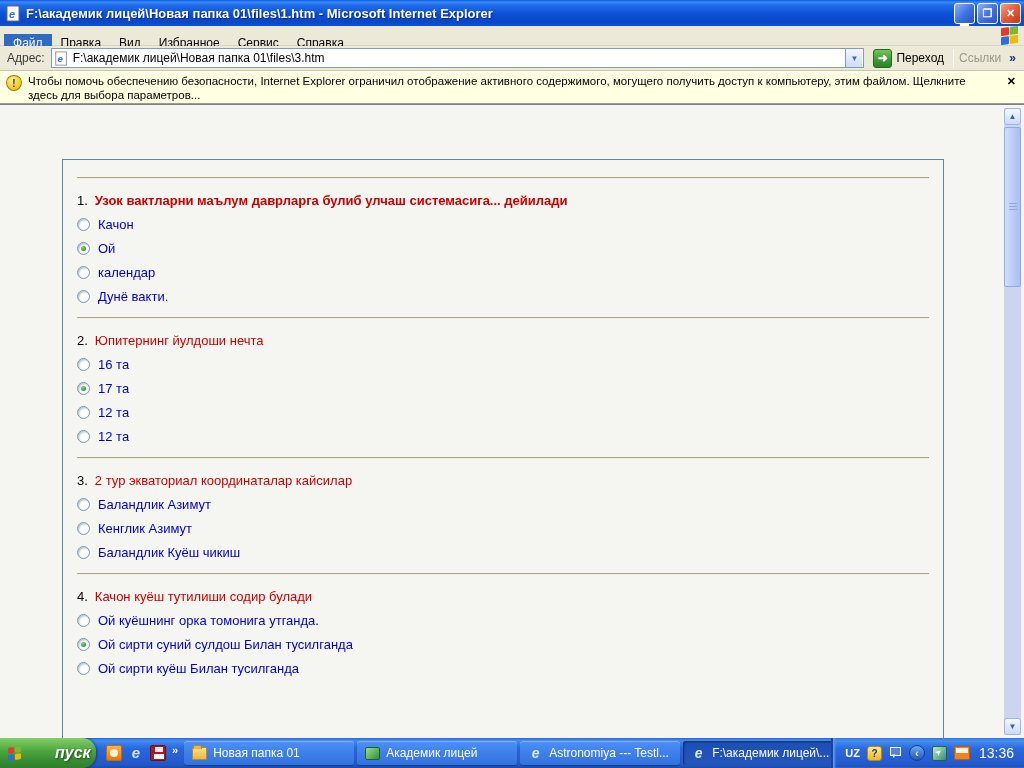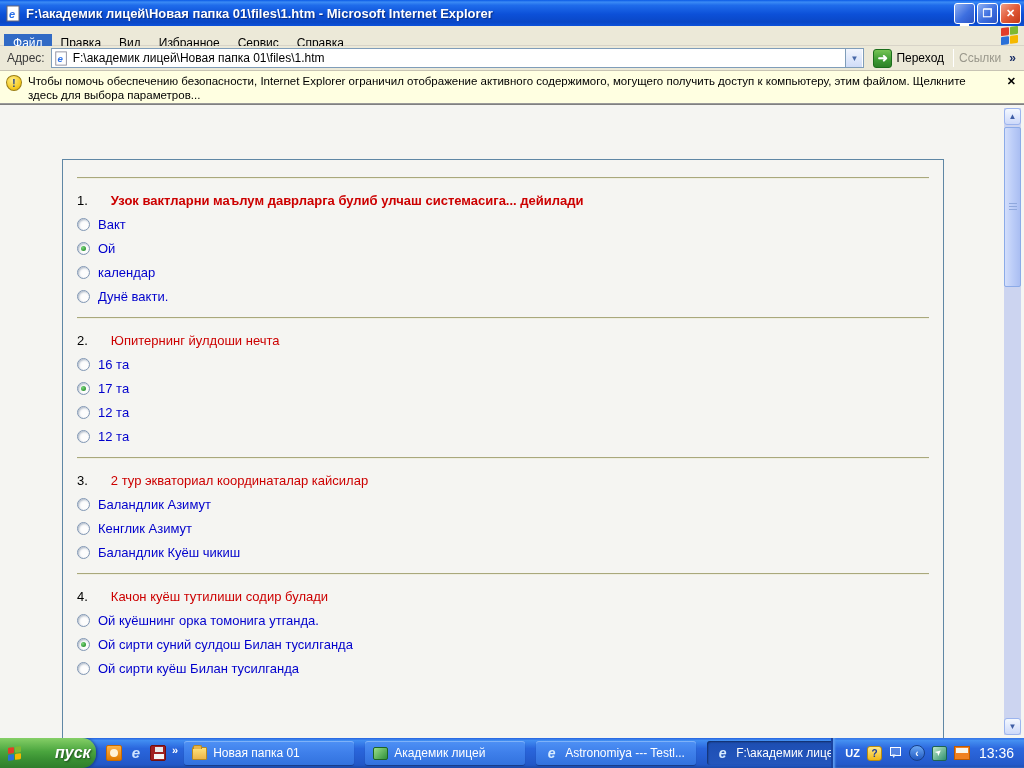--- a/index.html
+++ b/index.html
@@ -59,21 +59,21 @@
   .infobar-text { font-size:11.5px; color:#000; line-height:14px; padding-right:26px; }
   .infobar-close { position:absolute; right:8px; top:4px; font-size:11px; font-weight:bold; color:#000; }
 
   
   .content { flex:1; background:#f5f5f2; border-top:1px solid #808080; position:relative; overflow:hidden; }
   .quiz-box { position:absolute; left:62px; top:54px; width:882px; height:640px;
     border:1px solid #5f87a5; padding:8px 14px 0; background:#f5f5f2; }
   .sep { border:0; border-top:1px solid #a9a87c; border-bottom:1px solid #efefe2; margin:9px 0 0; }
   .qtitle { margin:13px 0 3px; font-size:13px; line-height:17px; }
   .qnum { color:#000; margin-right:7px; }
-  .qtext { color:#cc0000;margin-left:16px; }
+  .qtext { color:#cc0000; }
   .qbold { font-weight:bold; }
   .opt { display:flex; align-items:center; height:24px; font-size:13px; color:#0000cc; cursor:default; }
   .radio { width:13px; height:13px; border-radius:50%; background:#fdfdfd; border:1px solid #8096b3;
     box-shadow:inset 1px 1px 2px rgba(30,60,100,.35); margin-right:8px; position:relative; flex:0 0 auto; }
   .radio.is-selected::after { content:""; position:absolute; left:3px; top:3px; width:5px; height:5px;
     border-radius:50%; background:radial-gradient(circle at 35% 35%,#7cd87c,#2c9231 75%); }
 
   
   .vscroll { position:absolute; top:3px; bottom:3px; right:3px; width:17px; background:#ccd4f0; }
   .sb-btn { position:absolute; left:0; width:17px; height:17px; border:1px solid #9cb4ee; border-radius:3px;
@@ -102,21 +102,21 @@
   .start-label { color:#fff; font-size:16px; font-weight:bold; font-style:italic; text-shadow:1px 1px 2px #1e4a1e;margin-left:28px; }
   .quick-launch { display:flex; align-items:center; gap:6px; padding-right:6px; flex:0 0 auto; }
   .ql-icon { width:16px; height:16px; border-radius:2px; }
   .ql-clock { background:linear-gradient(180deg,#ffb347,#e07b00); border:1px solid #c86a00; position:relative; }
   .ql-clock::after { content:""; position:absolute; inset:3px; border-radius:50%; background:#fff3d8; }
   .ql-ie { color:#cfe4ff; font-size:15px; font-weight:bold; font-style:italic; line-height:16px; text-align:center; }
   .ql-floppy { background:#a02020; border:1px solid #701010; position:relative; }
   .ql-floppy::before { content:""; position:absolute; left:4px; top:1px; width:8px; height:5px; background:#e8e8e8; }
   .ql-floppy::after { content:""; position:absolute; left:3px; bottom:1px; width:10px; height:5px; background:#f5f5f5; }
   .ql-chevron { color:#fff; font-size:11px; font-weight:bold; margin-top:-6px; }
-  .task-buttons { display:flex; align-items:center; gap:11px; flex:1; min-width:0; }
+  .task-buttons { display:flex; align-items:center; gap:3px; flex:1; min-width:0; }
   .taskbtn { height:24px; border-radius:3px; flex:0 0 auto; display:flex; align-items:center; padding:0 8px;
     background:linear-gradient(180deg,#4e91f5 0%,#3e7fea 50%,#3272de 100%);
     box-shadow:inset 0 1px 0 #7fb2f8, 0 1px 1px rgba(0,0,0,.3); }
   .taskbtn.is-selected { background:linear-gradient(180deg,#1d4eb2 0%,#2456bd 100%);
     box-shadow:inset 1px 1px 2px rgba(0,0,0,.45); }
   .taskbtn .tb-label { color:#fff; font-size:12px; white-space:nowrap; overflow:hidden; max-width:128px; }
   .tb-icon { width:15px; height:13px; margin-right:6px; flex:0 0 auto; position:relative; }
   .tb-folder { background:linear-gradient(180deg,#ffe27a,#eab54a); border:1px solid #b88a20; border-radius:1px; }
   .tb-folder::before { content:""; position:absolute; left:0; top:-3px; width:7px; height:3px;
     background:#eab54a; border:1px solid #b88a20; border-bottom:0; border-radius:2px 2px 0 0; }
@@ -175,21 +175,21 @@
     </span>
   </div>
 
   <div class="addressbar">
     <span class="addr-label">Адрес:</span>
     <div class="addr-combo">
       <svg class="page-icon" viewBox="0 0 17 17">
         <rect x="2" y="1" width="12" height="15" fill="#fff" stroke="#889" stroke-width="1"></rect>
         <text x="4" y="13" font-size="11" font-style="italic" font-weight="bold" fill="#2a6fe8">e</text>
       </svg>
-      <span class="addr-text">F:\академик  лицей\Новая папка 01\files\1.htm</span>
+      <span class="addr-text">F:\академик  лицей\Новая папка 01\files\3.htm</span>
       <div class="addr-drop">▼</div>
     </div>
     <div class="go-btn">
       <span class="go-icon">➜</span>
       <span class="go-label">Переход</span>
     </div>
     <div class="addr-sep"></div>
     <span class="links-label">Ссылки</span>
     <span class="links-chevron">»</span>
   </div>
@@ -202,21 +202,21 @@
 
   <div class="content">
     <div class="quiz-box">
 
       <div class="sep"></div>
       <div class="qtitle">
         <span class="qnum">1.</span><span class="qtext qbold">Узок вактларни маълум даврларга булиб улчаш системасига... дейилади</span>
       </div>
       <div class="opt">
         <span class="radio"></span>
-        <span>Вакт</span>
+        <span>Качон</span>
       </div>
       <div class="opt">
         <span class="radio is-selected"></span>
         <span>Ой</span>
       </div>
       <div class="opt">
         <span class="radio"></span>
         <span>календар</span>
       </div>
       <div class="opt">

